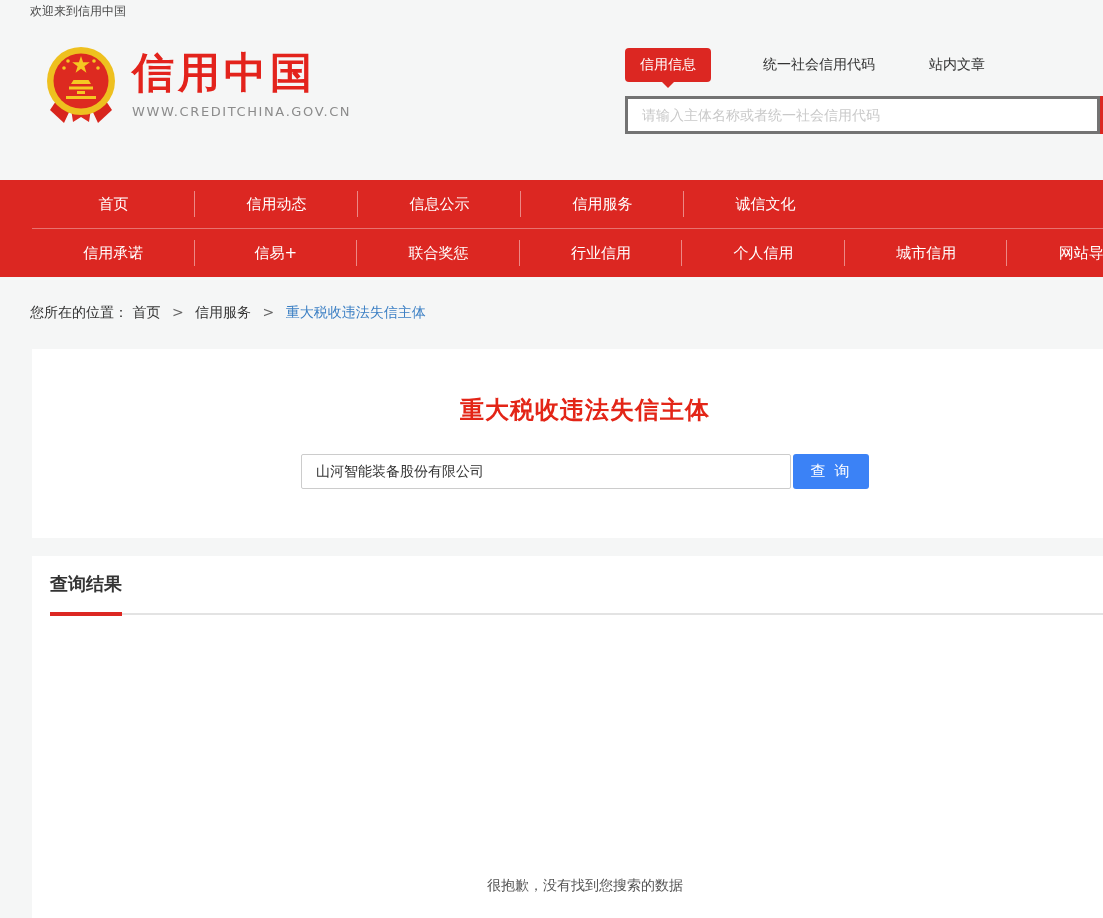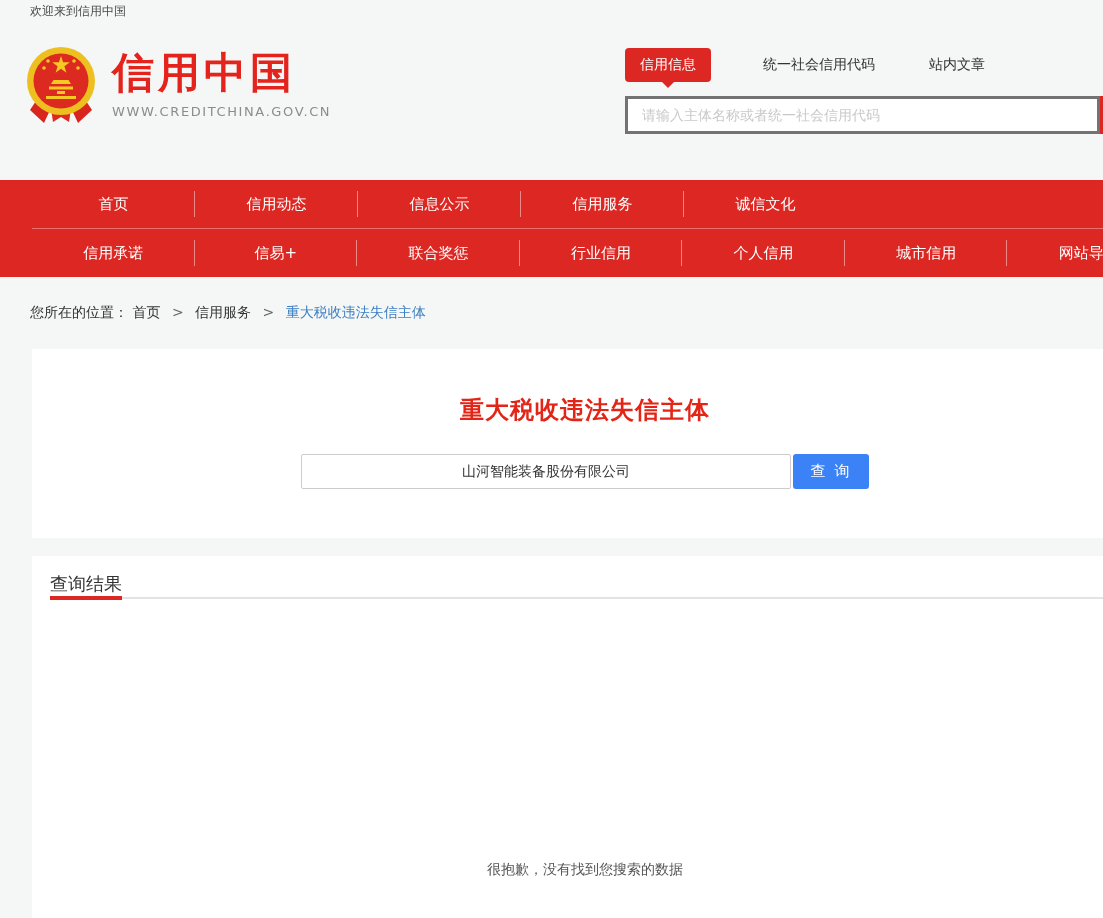--- a/index.html
+++ b/index.html
@@ -9,21 +9,21 @@
     background: #f5f6f6;
     color: #333;
   }
   .page { width: 1170px; position: relative; }
 
   
   .topbar { height: 22px; padding: 3px 0 0 30px; font-size: 12px; color: #4a4a4a; }
 
   
   .header { height: 158px; position: relative; }
-  .logo-row { position: absolute; left: 24px; top: 22px; display: flex; align-items: flex-start; }
+  .logo-row { position: absolute; left: 44px; top: 22px; display: flex; align-items: flex-start; }
   .emblem { width: 74px; height: 84px; margin-right: 14px; }
   .site-text { padding-top: 6px; }
   .site-name { font-size: 42px; font-weight: bold; color: #e3231c; letter-spacing: 4px; line-height: 1.1; }
   .site-url { margin-top: 8px; font-size: 13px; color: #8c8c8c; letter-spacing: 1.6px; text-align: center; }
 
   .search-block { position: absolute; left: 625px; top: 26px; width: 545px; }
   .tabs { display: flex; align-items: flex-start; height: 38px; }
   .tab { font-size: 14px; color: #333; line-height: 32px; cursor: pointer; margin-right: 54px; white-space: nowrap; }
   .tab.active {
     background: #dc2722; color: #fff; line-height: normal;
@@ -63,35 +63,35 @@
   .crumb { color: #333; text-decoration: none; }
   .crumb.current { color: #3b7fc4; }
 
   
   .card { background: #fff; margin: 0 32px; width: 1106px; }
   .card-query { margin-top: 27px; padding: 45px 0 49px; text-align: center; }
   .page-title { font-size: 24px; font-weight: bold; color: #e32517; letter-spacing: 1px; }
   .query-row { margin-top: 28px; display: inline-flex; align-items: center; }
   .query-input {
     width: 490px; height: 35px; border: 1px solid #ccc; border-radius: 2px;
-    padding: 0 14px; font-size: 14px; color: #333; outline: none; text-align: center;
+    padding: 0 14px; font-size: 14px; color: #333; outline: none; text-align: left;
     font-family: "DejaVu Sans", "Liberation Sans", sans-serif;
   }
   .query-btn {
     width: 76px; height: 35px; margin-left: 2px; background: #3b82f6; color: #fff;
     border: none; border-radius: 3px; font-size: 15px; letter-spacing: 2px; cursor: pointer;
     font-family: "DejaVu Sans", "Liberation Sans", sans-serif;
   }
 
   
   .card-results { margin-top: 18px; padding: 16px 18px 40px; min-height: 345px; }
   .results-head { border-bottom: 2px solid #e3e3e3; }
   .results-title {
-    display: inline-block; font-size: 18px; font-weight: normal; color: #333;
-    padding-bottom: 0; border-bottom: 4px solid #dc2722; margin-bottom: -3px;
+    display: inline-block; font-size: 18px; font-weight: bold; color: #333;
+    padding-bottom: 16px; border-bottom: 4px solid #dc2722; margin-bottom: -3px;
   }
   .empty-message { margin-top: 262px; text-align: center; font-size: 14px; color: #555; }
 </style>
 </head>
 <body>
 
 <div class="page">
 
   <div class="topbar">
     <span>欢迎来到信用中国</span>

